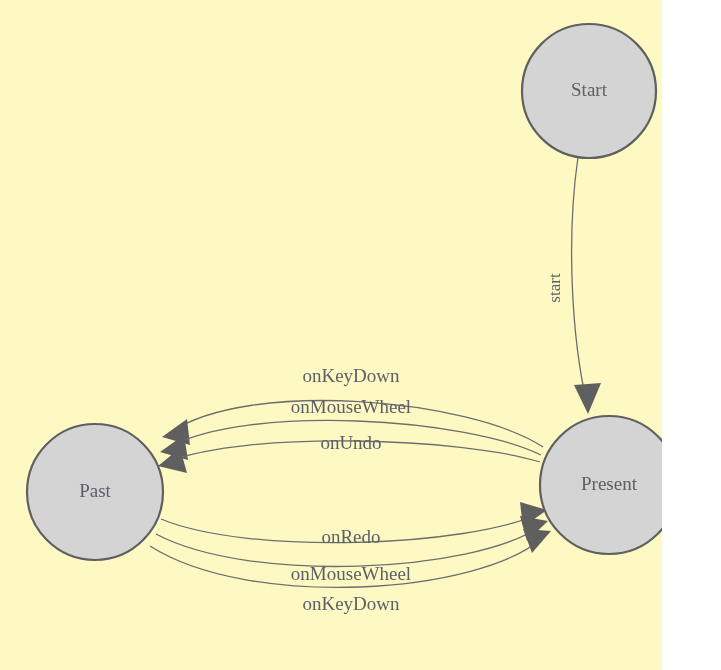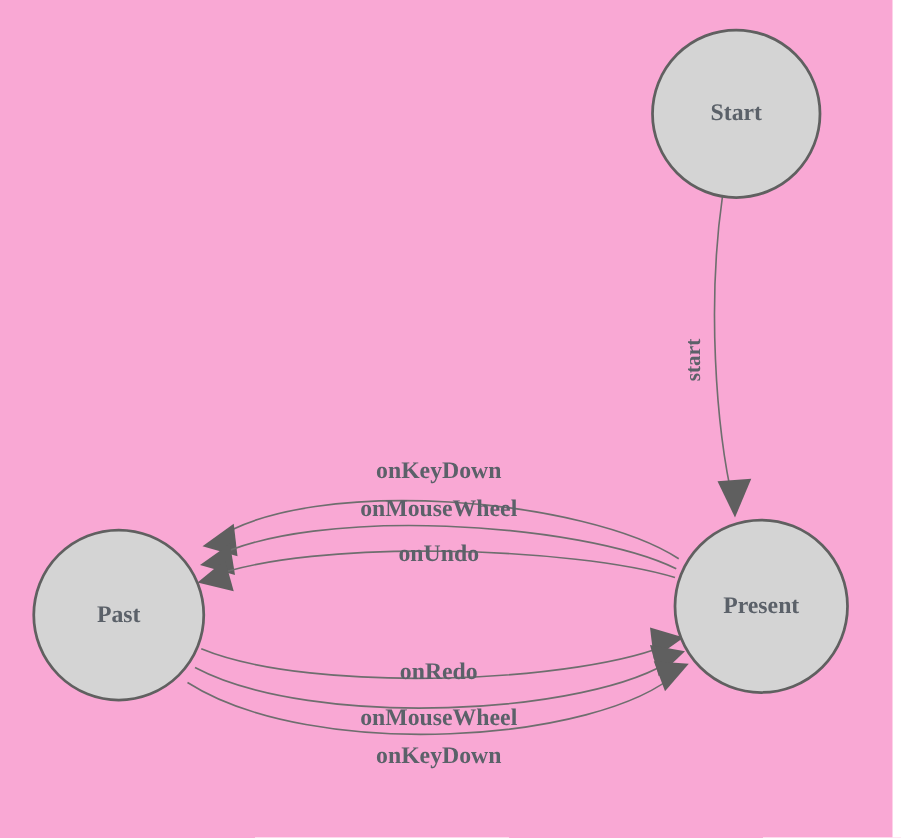--- a/index.html
+++ b/index.html
@@ -5,25 +5,24 @@
   html, body {
     margin: 0;
     padding: 0;
     background: #ffffff;
   }
   body {
     font-family: "Liberation Serif", "DejaVu Serif", serif;
   }
   #diagram-canvas {
     position: relative;
-    width: 714px;
+    width: 662px;
     height: 670px;
-    background: #f9a8d4;
+    background: #fef9c3;
     overflow: hidden;
-    font-weight: bold;
   }
   #diagram-svg {
     position: absolute;
     top: 0;
     left: 0;
     width: 721px;
     height: 670px;
     display: block;
   }
   .node-circle {

